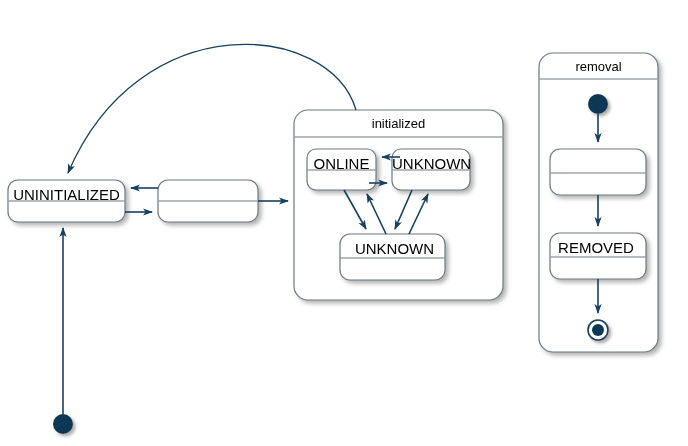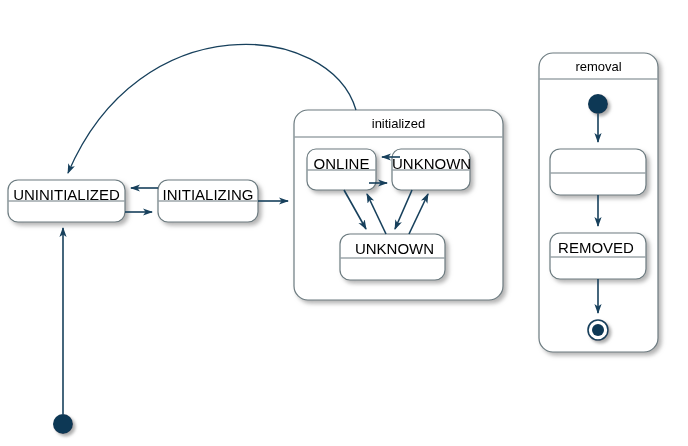--- a/index.html
+++ b/index.html
@@ -151,21 +151,20 @@
   </svg>
 
   <div class="label-layer">
 
     <div class="composite-title" style="left:294px; top:117px; width:209px;text-align:center;">initialized</div>
 
     <div class="composite-title" style="left:539px; top:60px; width:119px;">removal</div>
 
     <div class="node-label" style="left:8px; top:187px; width:117px;">UNINITIALIZED</div>
 
-    <div class="node-label" style="left:158px; top:187px; width:100px;">INITIALIZING</div>
 
     <div class="node-label" style="left:307px; top:156px; width:69px;">ONLINE</div>
 
     <div class="node-label" style="left:392px; top:156px; width:78px;">UNKNOWN</div>
 
     <div class="node-label" style="left:340px; top:241px; width:109px;">UNKNOWN</div>
 
 
     <div class="node-label" style="left:550px; top:240px; width:92px;">REMOVED</div>
 

